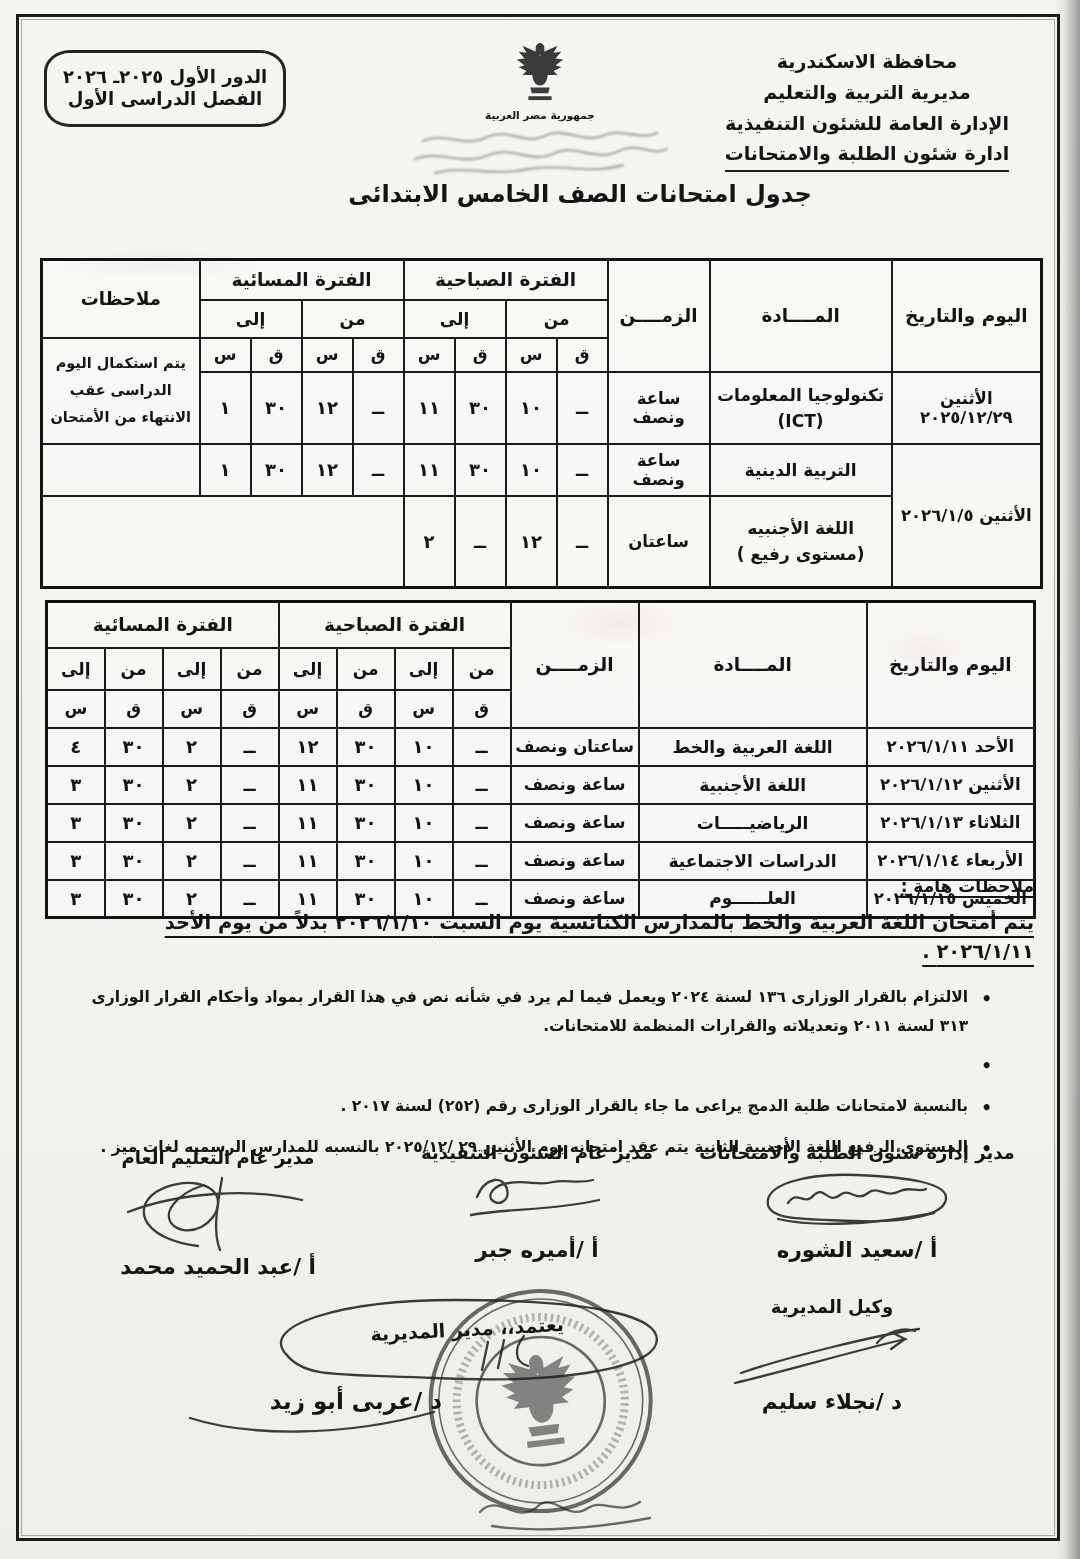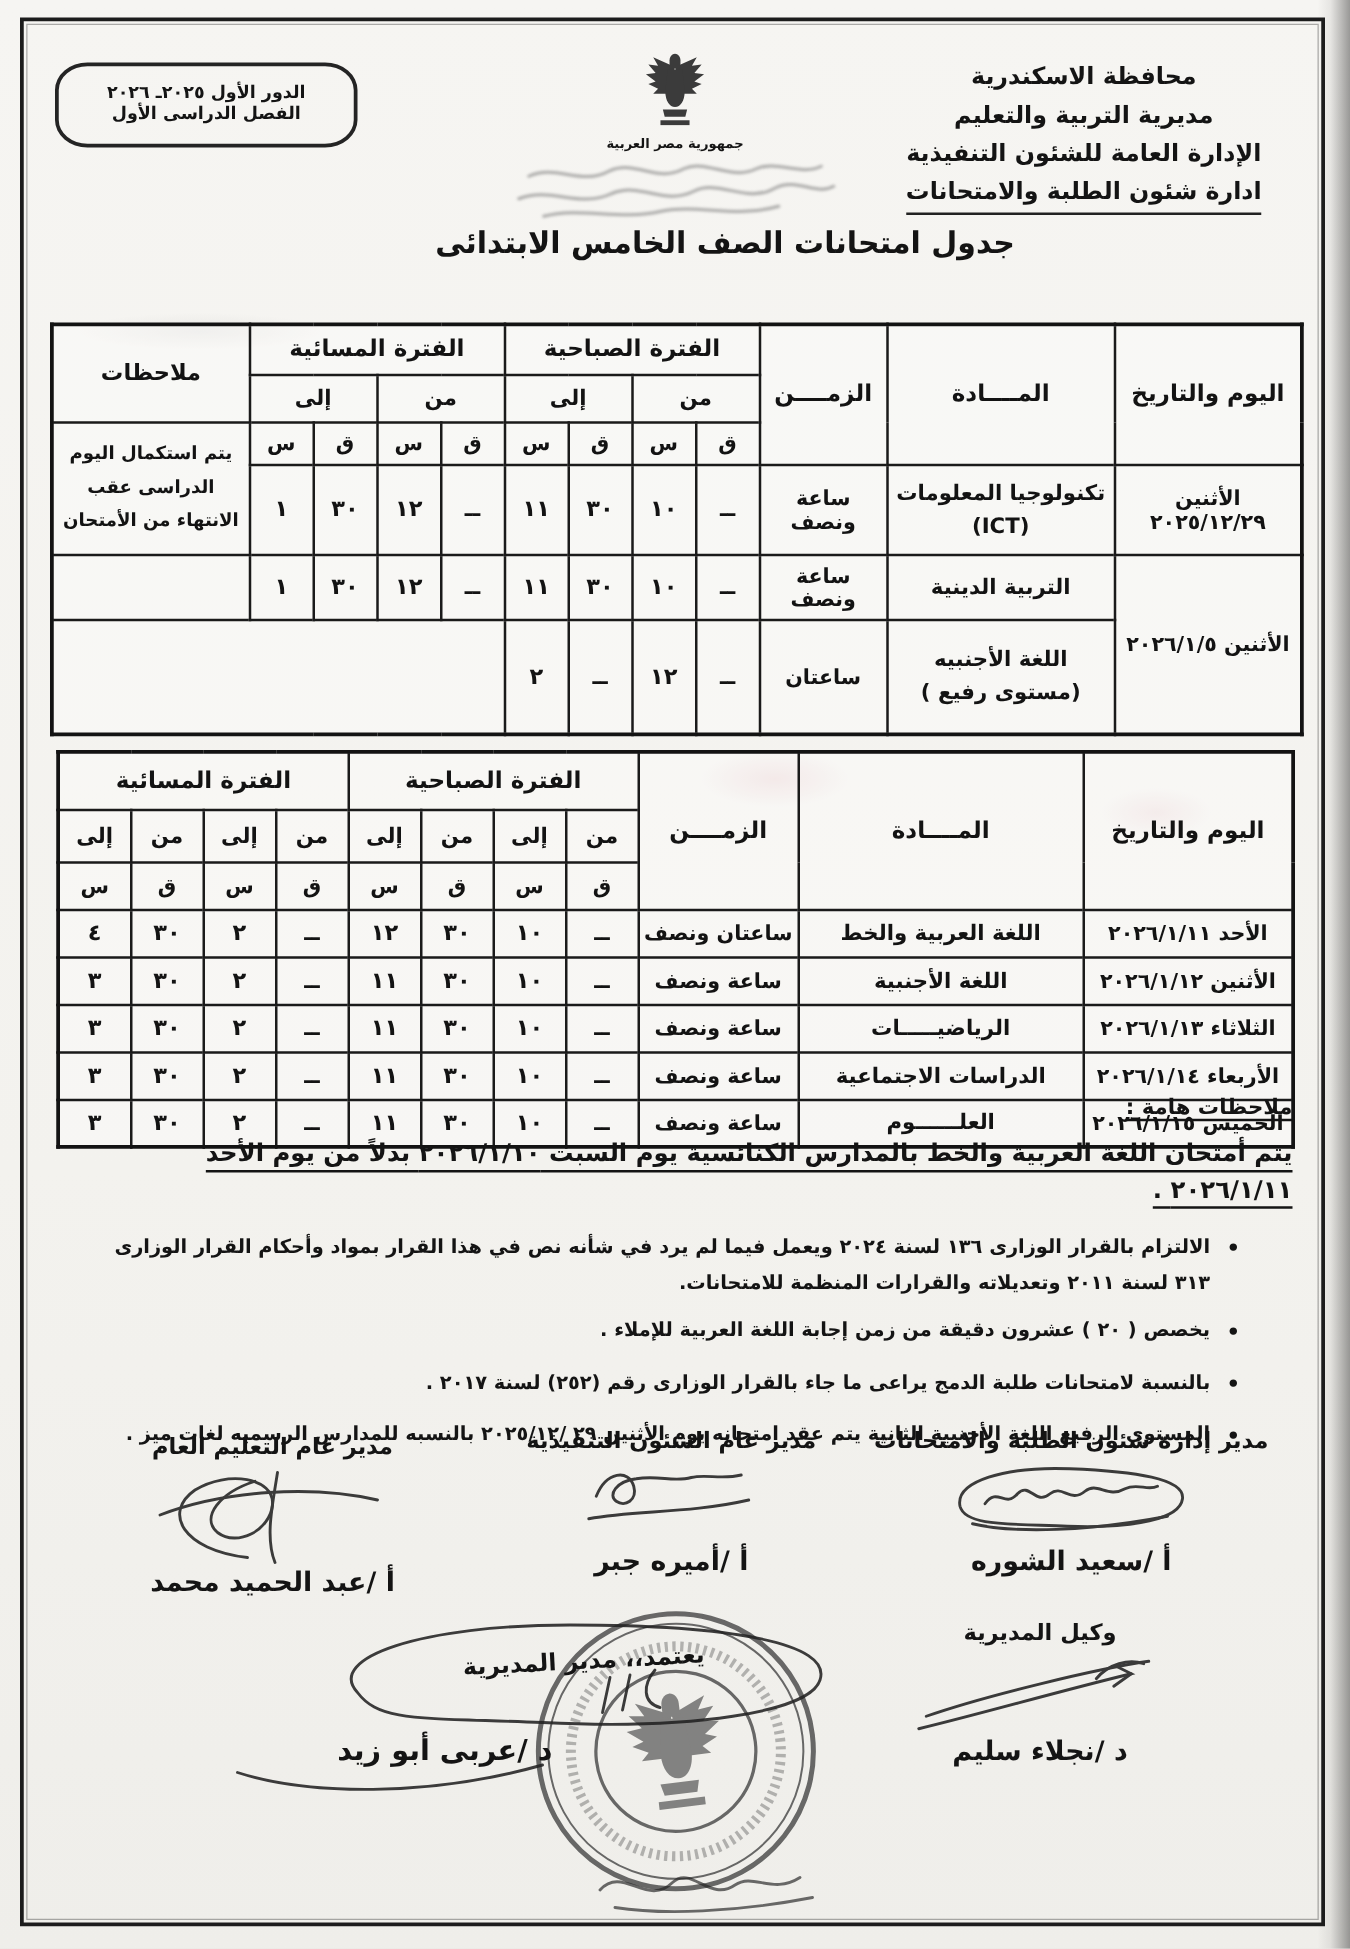--- a/index.html
+++ b/index.html
@@ -31,21 +31,21 @@
   
   .letterhead{ position:absolute; top:46px; right:48px; width:330px; text-align:center; }
   .letterhead div{ font-size:19px; font-weight:bold; line-height:1.62; }
   .letterhead .u{ border-bottom:2px solid #222; display:inline-block; padding-bottom:1px; }
 
   .corner-box{
     position:absolute; top:50px; left:44px; width:242px;
     border:3px solid #242424; border-radius:26px/22px;
     padding:13px 6px 15px; text-align:center;
   }
-  .corner-box div{ font-size:14px; font-weight:bold; line-height:1.2; }
+  .corner-box div{ font-size:18px; font-weight:bold; line-height:1.2; }
   .corner-box div + div{ }
 
   .emblem{ position:absolute; top:40px; left:50%; transform:translateX(-50%); text-align:center; width:300px; }
   .emblem .cap{ font-size:10.5px; font-weight:bold; margin-top:1px; letter-spacing:.5px; }
   .smudge{ opacity:.55; filter:blur(1.1px); margin-top:2px; }
 
   
   .title{ position:absolute; top:180px; left:0; width:100%; text-align:center; }
   .title .t1{ font-size:24px; font-weight:bold; }
   .title .t2{ font-size:23px; font-weight:bold; margin-top:9px; }
@@ -361,21 +361,20 @@
   <div class="notes">
     <div class="n-head">ملاحظات هامة :</div>
     <div class="n-main">يتم أمتحان اللغة العربية والخط بالمدارس الكنائسية يوم السبت ٢٠٢٦/١/١٠ بدلاً من يوم الأحد ٢٠٢٦/١/١١ .</div>
     <div class="bullets">
       <div class="bullet">
         <span class="dot">•</span>
         <span>الالتزام بالقرار الوزارى ١٣٦ لسنة ٢٠٢٤ ويعمل فيما لم يرد في شأنه نص في هذا القرار بمواد وأحكام القرار الوزارى ٣١٣ لسنة ٢٠١١ وتعديلاته والقرارات المنظمة للامتحانات.</span>
       </div>
       <div class="bullet">
         <span class="dot">•</span>
-        <span>يخصص ( ٢٠ ) عشرون دقيقة من زمن إجابة اللغة العربية للإملاء .</span>
       </div>
       <div class="bullet">
         <span class="dot">•</span>
         <span>بالنسبة لامتحانات طلبة الدمج يراعى ما جاء بالقرار الوزارى رقم (٢٥٢) لسنة ٢٠١٧ .</span>
       </div>
       <div class="bullet">
         <span class="dot">•</span>
         <span>المستوى الرفيع اللغة الأجنبية الثانية يتم عقد امتحانه يوم الأثنين ٢٩ /٢٠٢٥/١٢ بالنسبه للمدارس الرسميه لغات ميز .</span>
       </div>
     </div>

